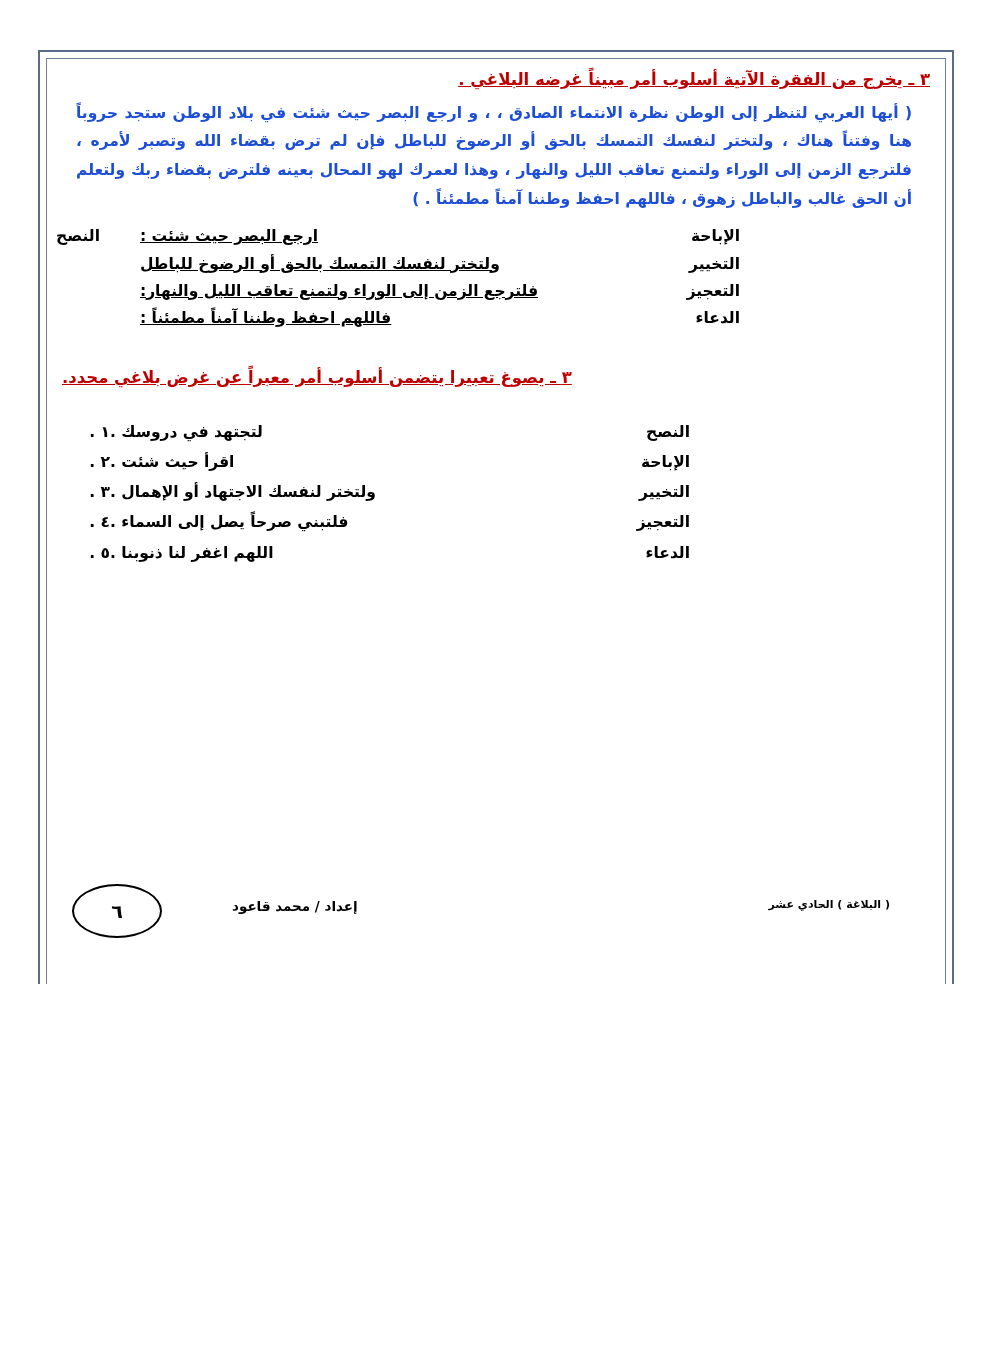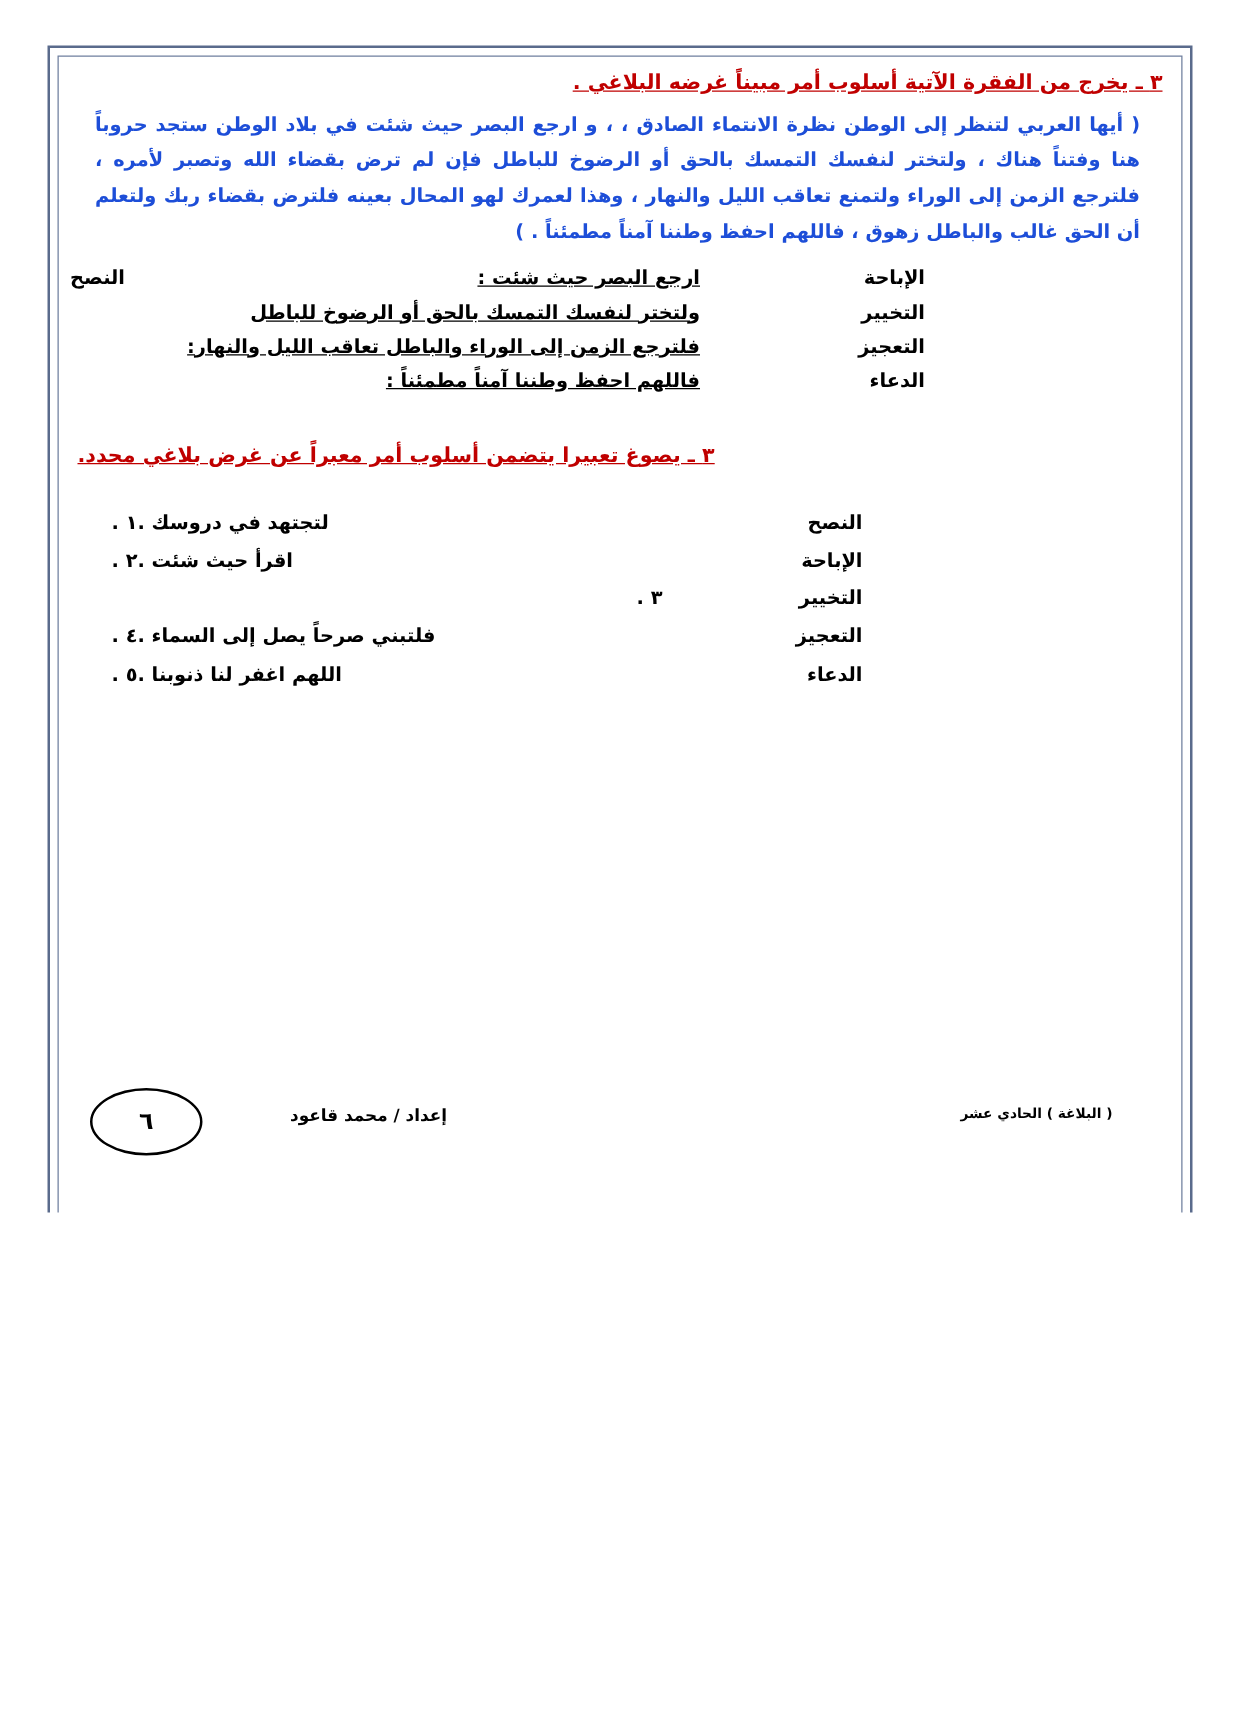--- a/index.html
+++ b/index.html
@@ -4,21 +4,21 @@
 <style>
   html, body {
     margin: 0;
     padding: 0;
     background: #ffffff;
   }
   .page {
     position: relative;
     width: 992px;
     height: 968px;
-    margin: 2px auto;
+    margin: 16px auto;
     background: #ffffff;
     font-family: "DejaVu Sans", "Liberation Sans", sans-serif;
     overflow: hidden;
   }
   
   .frame-outer {
     position: absolute;
     left: 38px;
     top: 34px;
     width: 916px;
@@ -80,21 +80,21 @@
     align-items: baseline;
     font-size: 15.5px;
     font-weight: bold;
     line-height: 1.75;
     color: #000;
   }
   .ans-row .left-pad { width: 150px; flex: none; }
   .ans-row .phrase {
     flex: none;
     width: 420px;
-    text-align: right;
+    text-align: left;
     white-space: nowrap;
   }
   .ans-row .label {
     flex: none;
     width: 180px;
     text-align: right;
     padding-right: 40px;
   }
   .u { text-decoration: underline; }
 
@@ -196,21 +196,21 @@
 
       <div class="ans-row">
         <div class="left-pad"></div>
         <div class="label">التخيير</div>
         <div class="phrase u">ولتختر لنفسك  التمسك بالحق  أو  الرضوخ للباطل</div>
       </div>
 
       <div class="ans-row">
         <div class="left-pad"></div>
         <div class="label">التعجيز</div>
-        <div class="phrase u">فلترجع الزمن إلى الوراء والباطل تعاقب الليل والنهار:</div>
+        <div class="phrase u">فلترجع الزمن إلى الوراء ولتمنع تعاقب الليل والنهار:</div>
       </div>
 
       <div class="ans-row">
         <div class="left-pad"></div>
         <div class="label">الدعاء</div>
         <div class="phrase u">فاللهم احفظ وطننا آمناً مطمئناً  :</div>
       </div>
 
     </div>
 
@@ -228,20 +228,21 @@
       <div class="ex2-row">
         <div class="spacer"></div>
         <div class="purpose">الإباحة</div>
         <div class="item">اقرأ حيث شئت   .</div>
         <div style="width:34px;flex:none;text-align:right;">٢ .</div>
       </div>
 
       <div class="ex2-row">
         <div class="spacer"></div>
         <div class="purpose">التخيير</div>
+        <div class="item">ولتختر لنفسك  الاجتهاد  أو  الإهمال .</div>
         <div style="width:34px;flex:none;text-align:right;">٣ .</div>
       </div>
 
       <div class="ex2-row">
         <div class="spacer"></div>
         <div class="purpose">التعجيز</div>
         <div class="item">فلتبني صرحاً يصل إلى السماء   .</div>
         <div style="width:34px;flex:none;text-align:right;">٤ .</div>
       </div>
 

